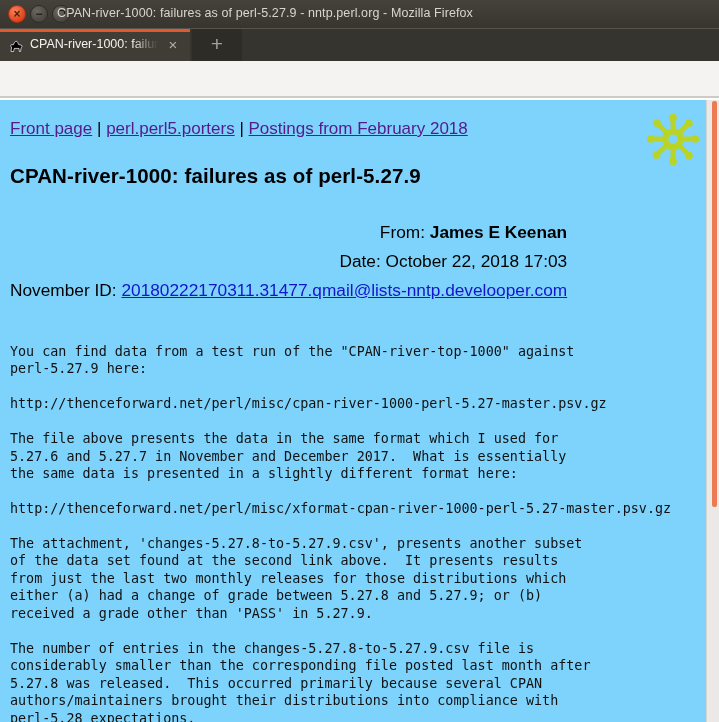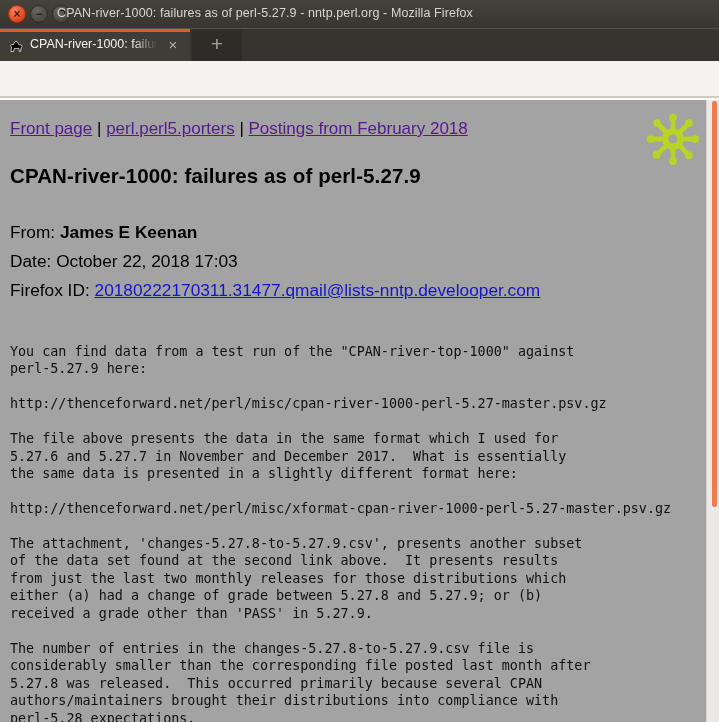--- a/index.html
+++ b/index.html
@@ -61,28 +61,28 @@
   .dots { position:absolute; left:341px; top:3px; color:#5a5752; font-size:13px;
           letter-spacing:1px; font-weight:bold; }
   .pocket { position:absolute; left:372px; top:4px; }
   .star { position:absolute; left:399px; top:2px; color:#6d6a65; font-size:19px; }
   .dl-btn { position:absolute; left:618px; top:67px; }
   .chev { position:absolute; left:648px; top:64px; color:#55524d; font-size:22px; }
   .hamburger { position:absolute; left:686px; top:72px; width:20px; }
   .hamburger i { display:block; height:2px; background:#55524d; margin:3px 0; }
 
   
-  .content { position:absolute; left:0; top:100px; width:706px; height:622px; background:#a3a3a3; }
+  .content { position:absolute; left:0; top:100px; width:706px; height:622px; background:#7dd3fc; }
   .navlinks { position:absolute; left:10px; top:19px; font-size:17px; color:#000; }
   .navlinks a { color:#551a8b; text-decoration:underline; }
   .site-logo { position:absolute; left:644px; top:9px; }
   .page-h1 { position:absolute; left:10px; top:64px; font-size:20.5px; font-weight:bold;
              color:#000; letter-spacing:.1px; }
   .headers { position:absolute; left:10px; top:118px; font-size:17.3px; color:#000;
-             line-height:29px; }
+             line-height:29px;text-align:right; }
   .headers b { font-weight:bold; }
   .headers a { color:#1414cc; }
   .mailbody { position:absolute; left:10px; top:243px; font-family:"DejaVu Sans Mono", monospace;
               font-size:13.4px; line-height:17.45px; color:#111; white-space:pre; }
 
   
   .scrollbar { position:absolute; right:0; top:100px; width:13px; height:622px;
                background:#ebe9e7; border-left:1px solid #d8d4d0; }
   .scroll-thumb { position:absolute; right:2px; top:1px; width:5px; height:406px; border-radius:2px; }
 </style>
@@ -204,21 +204,21 @@
       <circle cx="7" cy="30" r="4"></circle>
         <circle cx="13.5" cy="13.5" r="4"></circle>
     </g>
   </svg>
 
   <h1 class="page-h1">CPAN-river-1000: failures as of perl-5.27.9</h1>
 
   <div class="headers">
     <div><span>From:</span> <b>James E Keenan</b></div>
     <div><span>Date:</span> <span>October 22, 2018 17:03</span></div>
-    <div><span>Firefox ID:</span> <a href="#">20180222170311.31477.qmail@lists-nntp.develooper.com</a></div>
+    <div><span>November ID:</span> <a href="#">20180222170311.31477.qmail@lists-nntp.develooper.com</a></div>
   </div>
 
   <pre class="mailbody">You can find data from a test run of the "CPAN-river-top-1000" against
 perl-5.27.9 here:
 
 http://thenceforward.net/perl/misc/cpan-river-1000-perl-5.27-master.psv.gz
 
 The file above presents the data in the same format which I used for
 5.27.6 and 5.27.7 in November and December 2017.  What is essentially
 the same data is presented in a slightly different format here:

